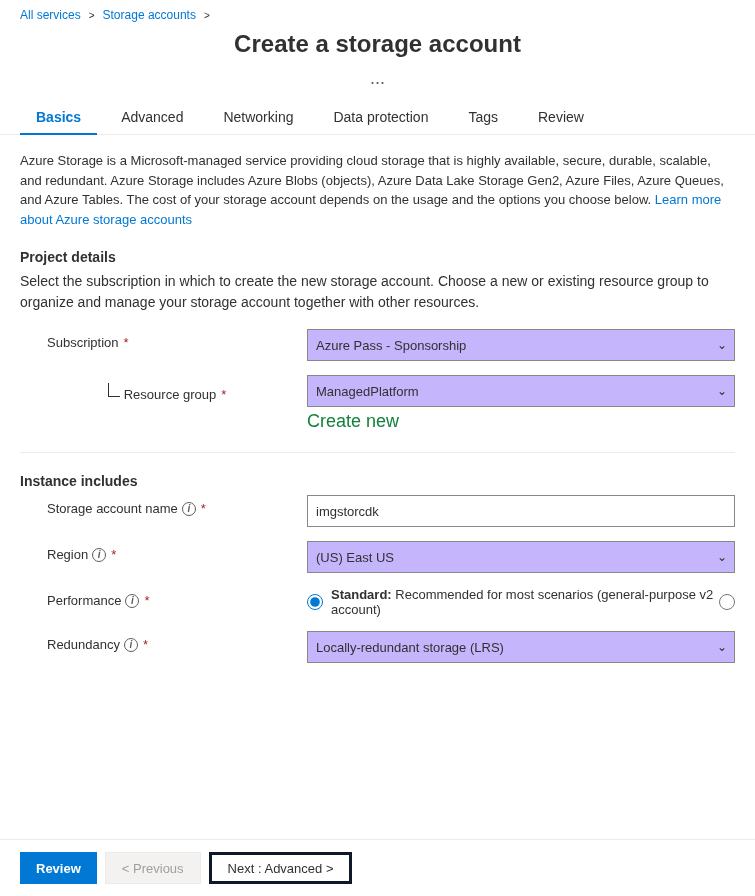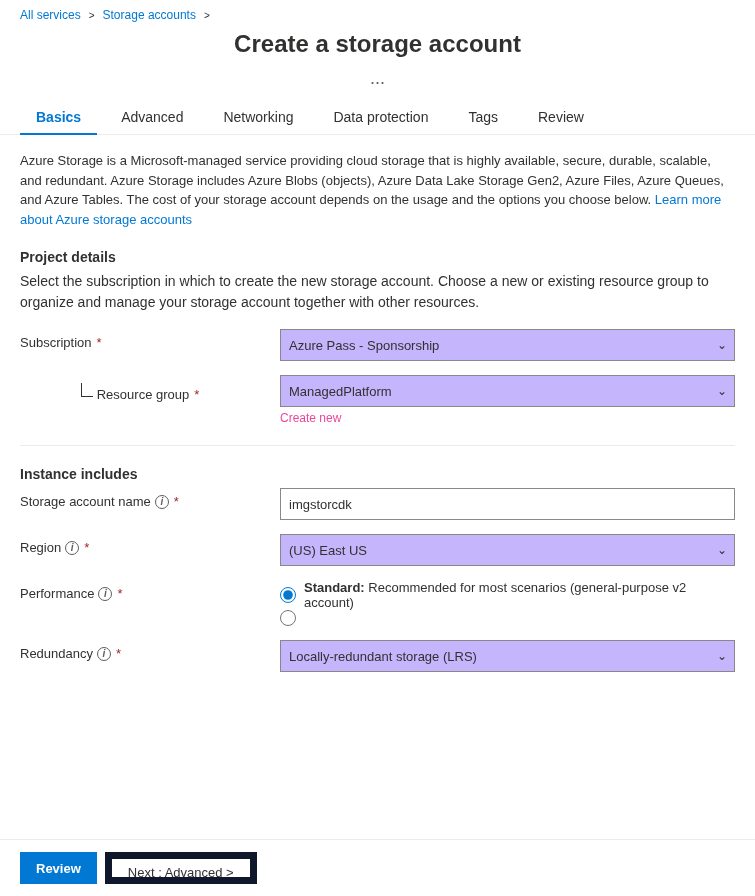--- a/index.html
+++ b/index.html
@@ -82,20 +82,21 @@
       font-size: 14px;
       color: #323130;
       margin-bottom: 16px;
       line-height: 1.5;
     }
     .form-row {
       display: flex;
       align-items: flex-start;
       margin-bottom: 14px;
       gap: 20px;
+      margin-left: 27px;
     }
     .form-label {
       width: 240px;
       min-width: 240px;
       font-size: 13px;
       color: #323130;
       padding-top: 6px;
       display: flex;
       align-items: center;
       gap: 4px;
@@ -177,35 +178,35 @@
     .text-input {
       width: 100%;
       border: 1px solid #8a8886;
       padding: 5px 8px;
       font-size: 13px;
       color: #323130;
       height: 32px;
       outline: none;
     }
     .create-new-link {
-      color: #ec4899;
-      font-size: 12px;
+      color: #15803d;
+      font-size: 18px;
       text-decoration: none;
       cursor: pointer;
       display: inline-block;
       margin-top: 4px;
     }
     .section-divider {
       border: none;
       border-top: 1px solid #edebe9;
       margin: 20px 0;
     }
     .radio-group {
       display: flex;
-      flex-direction: column;
+      flex-direction: row;
     }
     .radio-option {
       display: flex;
       align-items: center;
       gap: 8px;
       cursor: pointer;
     }
     .radio-input {
       width: 16px;
       height: 16px;
@@ -252,21 +253,21 @@
     }
     .btn-secondary:disabled, .btn-secondary[disabled] {
       color: #a19f9d;
       cursor: default;
       background: #f3f2f1;
       border-color: #edebe9;
     }
     .btn-nav {
       background: #fff;
       color: #323130;
-      border: 7px solid #0f172a;
+      border: 3px solid #0f172a;
       padding: 6px 16px;
       font-size: 13px;
       cursor: pointer;
       height: 32px;
     }
     .page-body {
       padding-bottom: 70px;
     }
   </style>
 </head>
@@ -422,14 +423,15 @@
           </div>
         </div>
       </div>
     </div>
 
   </div>
 </div>
 
 <div class="footer">
   <button class="btn-primary">Review</button>
+  <button class="btn-secondary" disabled="">&lt; Previous</button>
   <button class="btn-nav">Next : Advanced &gt;</button>
 </div>
 
 </body></html>

